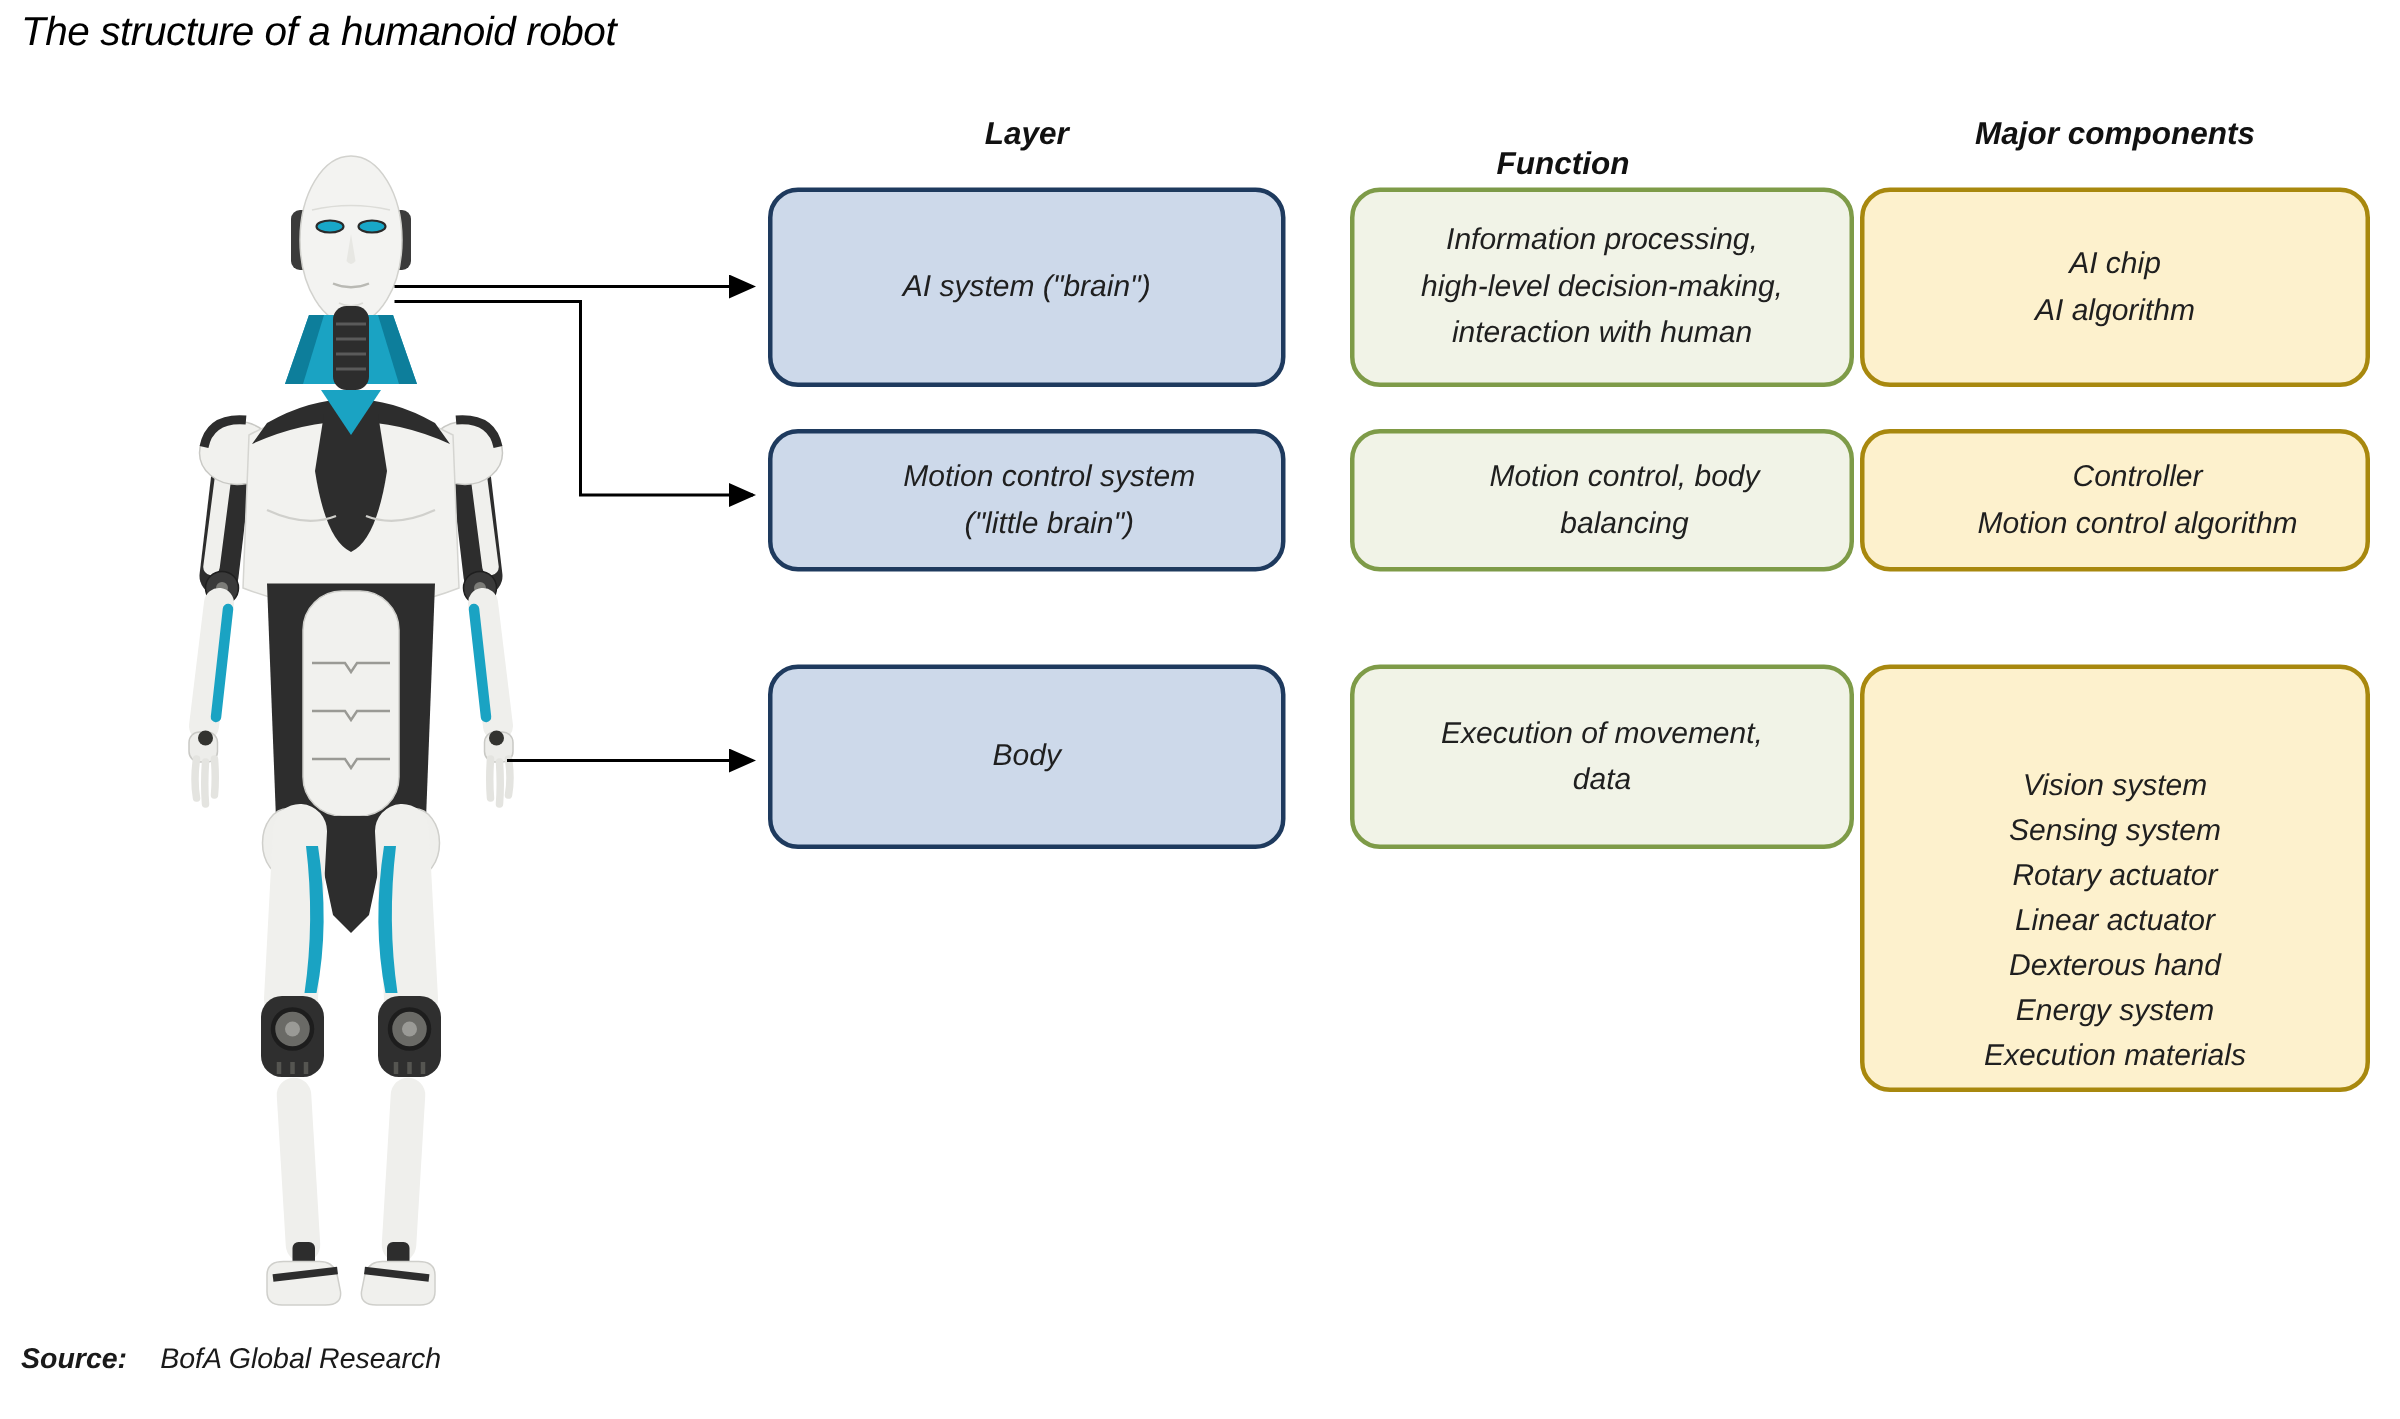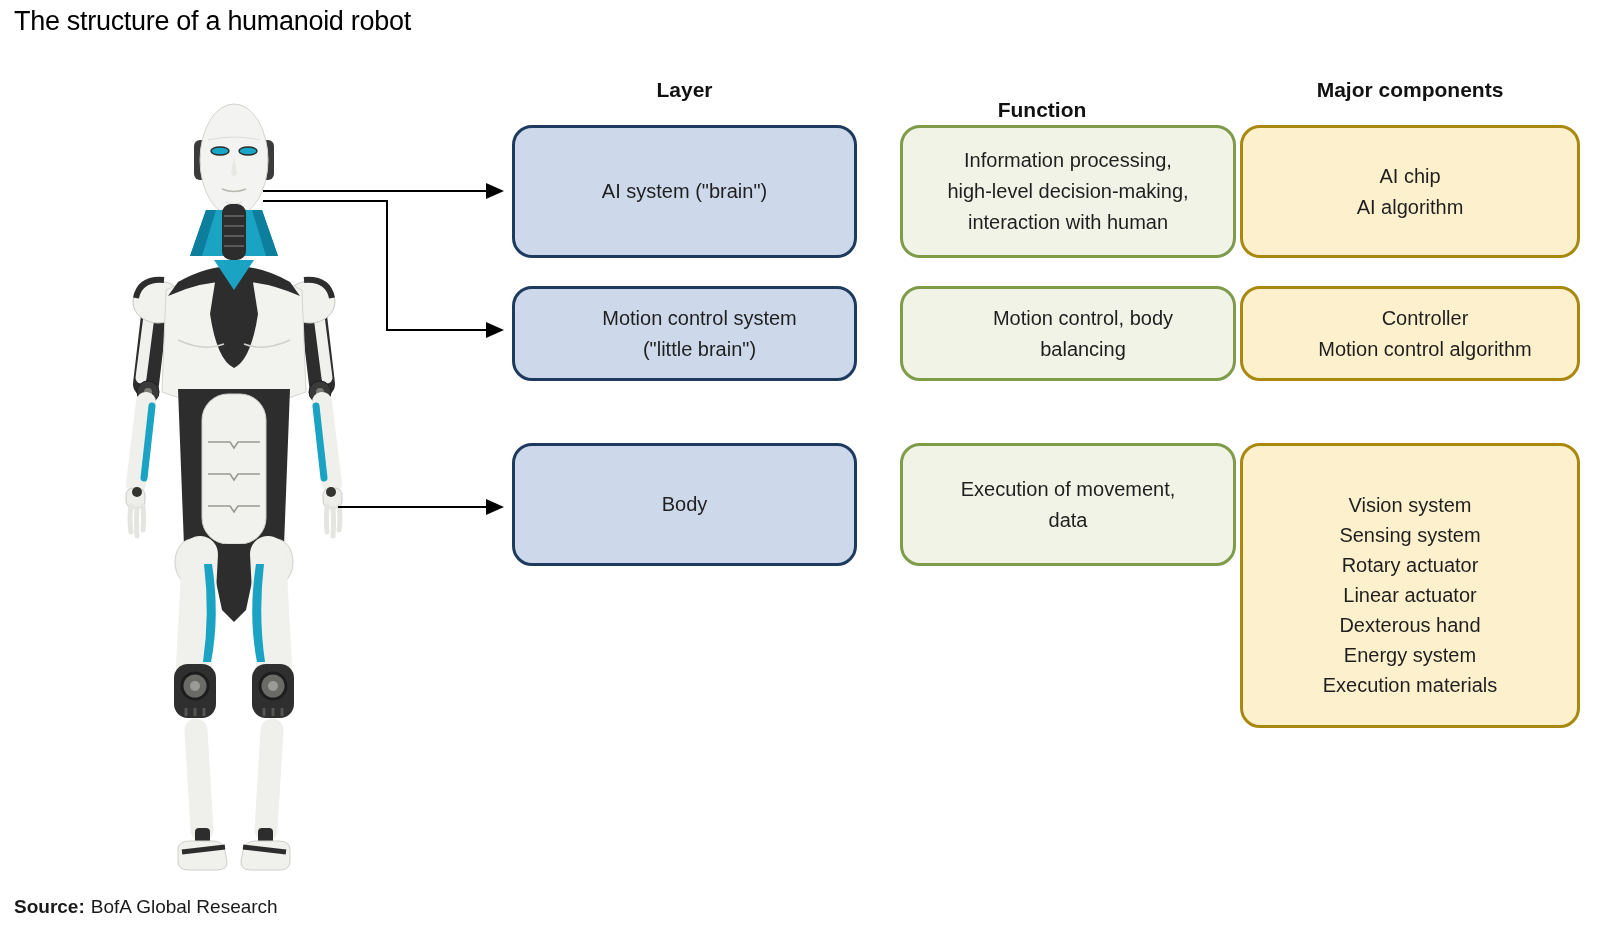--- a/index.html
+++ b/index.html
@@ -7,20 +7,21 @@
     --function-fill:#f1f3e7; --function-border:#7e9b48;
     --components-fill:#fdf1cd; --components-border:#a8880e;
     --arrow:#000000; --text:#1f1f1f; --background:#ffffff;
   }
   html,body{margin:0;padding:0;background:#e9e9e9;}
   .canvas{
     position:relative; width:1600px; height:946px; overflow:hidden;
     background:var(--background);
     font-family:"Liberation Sans", sans-serif;
     color:var(--text);
+    font-style:italic;
   }
   .title{
     position:absolute; left:14px; top:6px;
     font-size:27px; font-weight:400; letter-spacing:-0.3px; color:#000;
   }
   .col-header{
     position:absolute; top:78px; text-align:center;
     font-size:21px; font-weight:700; color:#111;
   }
   .h-layer{left:512px; width:345px;}
@@ -37,27 +38,27 @@
   .box-layer{background:var(--layer-fill); border-color:var(--layer-border);}
   .box-function{background:var(--function-fill); border-color:var(--function-border);}
   .box-components{background:var(--components-fill); border-color:var(--components-border);}
 
   .r1{top:125px; height:133px;}
   .r2{top:286px; height:95px;padding-left:44px;}
   .r3{top:443px; height:123px;}
   .c-layer{left:512px; width:345px;}
   .c-function{left:900px; width:336px;}
   .c-components{left:1240px; width:340px;}
-  .r3-components{top:443px; height:285px; justify-content:center; padding-top:24px; line-height:30px;}
+  .r3-components{top:443px; height:285px; justify-content:flex-end; padding-top:24px; line-height:30px;}
 
   .arrows{position:absolute; left:0; top:0; pointer-events:none;}
   .robot{position:absolute; left:108px; top:94px;}
 
   .source-line{position:absolute; left:14px; top:896px; font-size:19px; color:#1a1a1a;}
-  .source-label{font-weight:700; margin-right:6px;}
+  .source-label{font-weight:700; margin-right:22px;}
 </style>
 </head>
 <body>
 
 <div class="canvas">
 
   <div class="title">The structure of a humanoid robot</div>
 
   <svg class="robot" width="265" height="782" viewBox="0 0 265 782">
 

